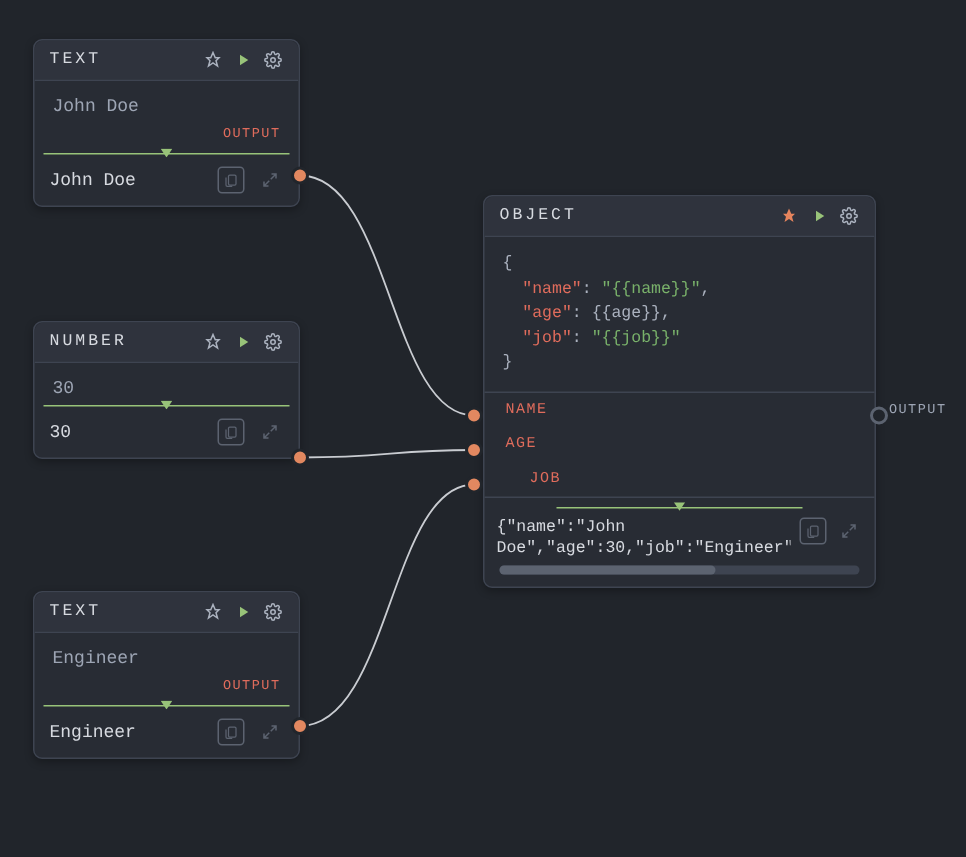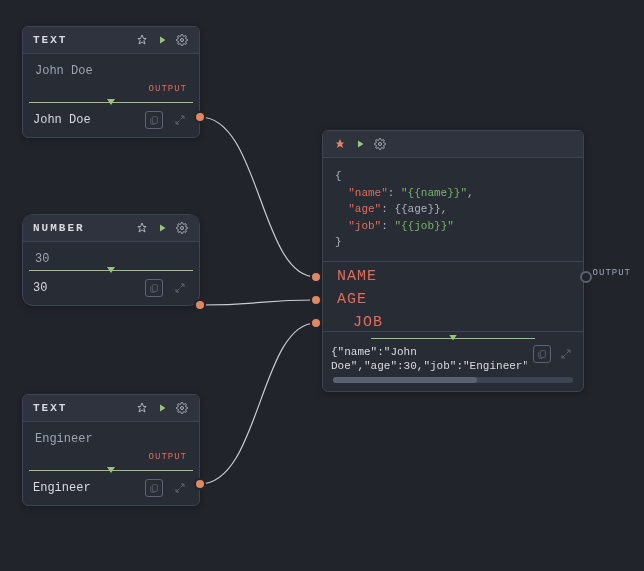--- a/index.html
+++ b/index.html
@@ -35,21 +35,21 @@
     padding: 6px 10px;
     border-bottom: 1px solid #3e4451;
     background: #2f333d;
     border-radius: 6px 6px 0 0;
     gap: 6px;
   }
   .node-title {
     flex: 1;
     font-size: 11px;
     letter-spacing: 2px;
-    font-weight: 700;
+    font-weight: 400;
     color: #d7dae0;
   }
   .hicon {
     width: 14px; height: 14px;
     display: flex; align-items: center; justify-content: center;
     color: #abb2bf;
     cursor: pointer;
   }
   .hicon.run { color: #98c379; }
   .hicon.pin.active { color: #e5845d; }
@@ -112,21 +112,21 @@
   .port.hollow {
     background:#21252b;
     border:2px solid #5c6370;
   }
   .json-line { white-space:pre; font-size:11px; line-height:1.5; }
   .k { color:#e06c5c; }
   .s { color:#79b16a; }
   .p { color:#abb2bf; }
   .inportlabel {
     position:absolute;
-    font-size:15px;
+    font-size:10px;
     letter-spacing:1px;
     color:#e06c5c;
   }
   .outportlabel {
     position:absolute;
     font-size:9px;
     letter-spacing:1px;
     color:#9da5b4;
   }
   .obj-result {
@@ -216,21 +216,21 @@
     </span>
     <span class="ricon noborder">
       <svg width="12" height="12" viewBox="0 0 24 24" fill="none" stroke="currentColor" stroke-width="2">
           <path d="M14 4h6v6M10 20H4v-6M20 4l-7 7M4 20l7-7"></path>
         </svg>
     </span>
   </div>
 </div>
 <div class="port" style="left:194px; top:111px;"></div>
 
-<div class="node" style="left:22px; top:214px; width:178px;border-radius:11px;">
+<div class="node" style="left:22px; top:214px; width:178px;">
   <div class="node-header">
     <span class="node-title">NUMBER</span>
     <span class="hicon pin">
       <svg width="12" height="12" viewBox="0 0 24 24" fill="none" stroke="currentColor" stroke-width="2">
           <path d="M12 2l3 7h5l-4 4 2 7-6-4-6 4 2-7-4-4h5z"></path>
         </svg>
     </span>
     <span class="hicon run">
       <svg width="12" height="12" viewBox="0 0 24 24" fill="currentColor">
           <path d="M8 5v14l11-7z"></path>
@@ -297,20 +297,21 @@
       <svg width="12" height="12" viewBox="0 0 24 24" fill="none" stroke="currentColor" stroke-width="2">
           <path d="M14 4h6v6M10 20H4v-6M20 4l-7 7M4 20l7-7"></path>
         </svg>
     </span>
   </div>
 </div>
 <div class="port" style="left:194px; top:478px;"></div>
 
 <div class="node" style="left:322px; top:130px; width:262px;">
   <div class="node-header">
+    <span class="node-title">OBJECT</span>
     <span class="hicon pin active">
       <svg width="12" height="12" viewBox="0 0 24 24" fill="currentColor">
           <path d="M12 2l3 7h5l-4 4 2 7-6-4-6 4 2-7-4-4h5z"></path>
         </svg>
     </span>
     <span class="hicon run">
       <svg width="12" height="12" viewBox="0 0 24 24" fill="currentColor">
           <path d="M8 5v14l11-7z"></path>
         </svg>
     </span>

